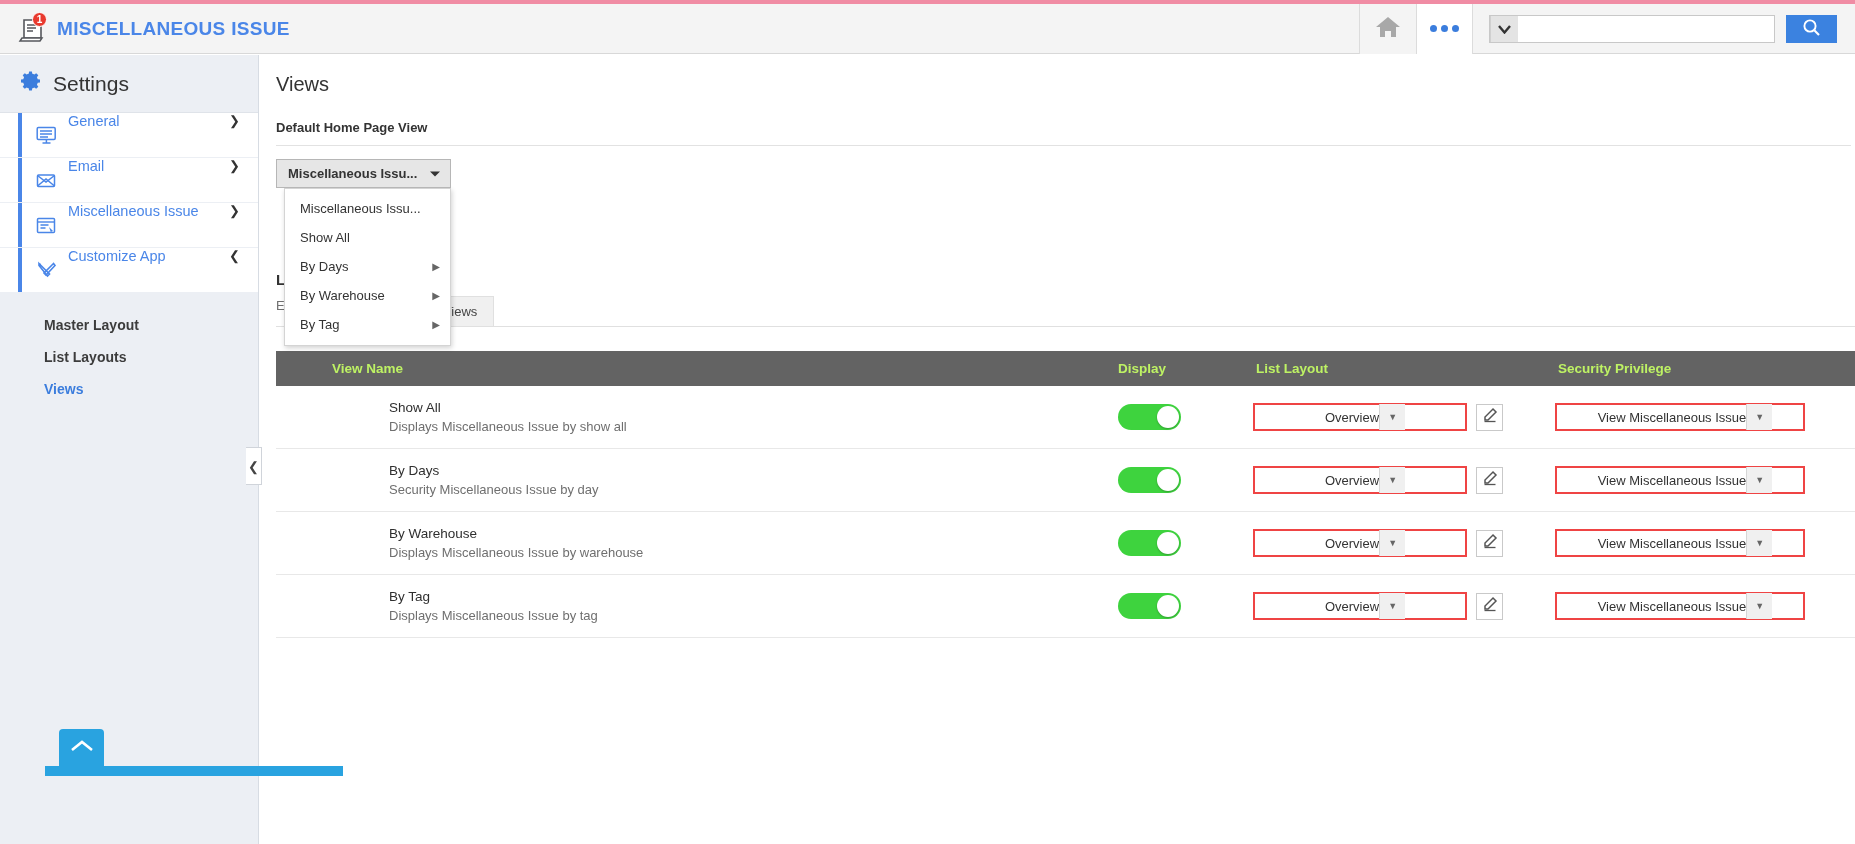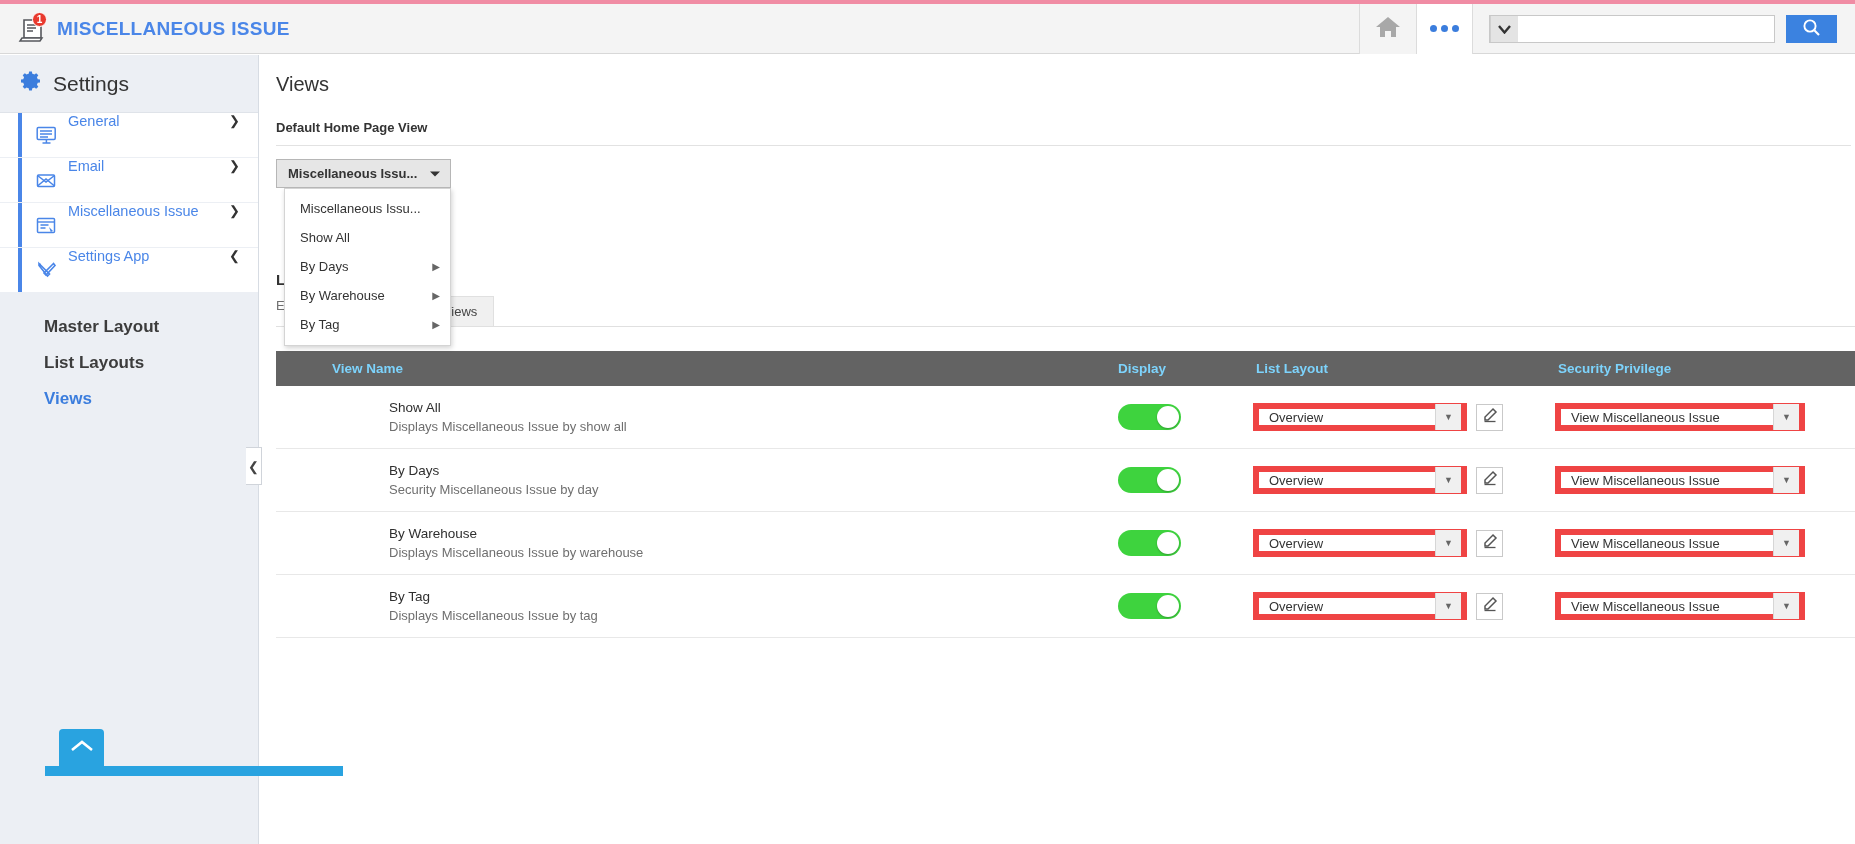--- a/index.html
+++ b/index.html
@@ -99,21 +99,21 @@
   }
   .nav-item::before {
     content: ""; position: absolute; left: 18px; top: 0;
     width: 4px; height: 44px; background: #4a86e8;
   }
   .nav-icon { width: 22px; margin-left: 18px; display: flex; align-items: center; }
   .nav-label { color: #4a86e8; font-size: 14.5px; margin-left: 10px; flex: 1 1 auto; }
   .nav-chev { color: #333; font-size: 13px; padding-right: 18px; }
   .sub-list { padding: 16px 0 0 0; }
   .sub-item {
-    font-size: 17px; font-weight: bold; color: #3c3c3c;
+    font-size: 14px; font-weight: bold; color: #3c3c3c;
     padding: 8px 0 8px 44px; cursor: pointer;
   }
   .sub-item.active { color: #3b7ddd; }
 
   .collapse-handle {
     position: absolute; left: 246px; top: 392px;
     width: 16px; height: 38px;
     background: #ffffff; border: 1px solid #d0d4da;
     border-left: none;
     display: flex; align-items: center; justify-content: center;
@@ -179,21 +179,21 @@
   }
   .tab {
     background: #f0f0f0; border: 1px solid #e0e0e0; border-bottom: none;
     padding: 7px 16px; font-size: 13px; color: #444; cursor: pointer;
     margin-left: 126px;
   }
 
   .table-wrap { position: absolute; left: 16px; top: 296px; width: 1579px; }
   table.views { width: 100%; border-collapse: collapse; }
   table.views thead th {
-    background: #636363; color: #7dd3fc; font-size: 13.5px;
+    background: #636363; color: #bef264; font-size: 13.5px;
     font-weight: bold; text-align: left;
     padding: 10px 0; height: 34px;
   }
   table.views thead th.c-disp { width: 138px; padding-left: 3px; }
   table.views thead th.c-list { width: 302px; padding-left: 3px; }
   table.views thead th.c-sec { width: 300px; padding-left: 3px; }
   table.views thead th.c-first { width: 56px; }
   table.views tbody td {
     border-bottom: 1px solid #e8e8e8;
     padding: 14px 0; vertical-align: middle; height: 57px;
@@ -208,22 +208,22 @@
   }
   .toggle .knob {
     position: absolute; right: 2px; top: 2px;
     width: 22px; height: 22px; border-radius: 50%;
     background: #fff; box-shadow: 0 1px 2px rgba(0,0,0,.25);
   }
 
   .sel-group { display: flex; align-items: center; }
   .select {
     width: 214px; height: 28px;
-    border: 6px solid #ef4444; background: #fff;
-    display: flex; align-items: center; justify-content: space-between;
+    border: 2px solid #ef4444; background: #fff;
+    display: flex; align-items: center; justify-content: center;
     font-size: 13px; color: #333; cursor: pointer;
   }
   .select .sel-text { padding-left: 10px; }
   .select .sel-caret {
     width: 26px; height: 26px; background: #f0f0f0;
     border-left: 1px solid #d6d6d6;
     display: flex; align-items: center; justify-content: center;
     font-size: 9px; color: #666;
   }
   .edit-btn {
@@ -345,21 +345,21 @@
       </div>
 
       <div class="nav-item">
         <span class="nav-icon">
           <svg width="21" height="19" viewBox="0 0 21 19">
             <path d="M3 2.5 L13.5 13 l-2 2 L3 4.5 z" fill="none" stroke="#4a86e8" stroke-width="1.6"></path>
             <path d="M17.5 2.5 L8 12 l2 2 L19 4.5 z" fill="none" stroke="#4a86e8" stroke-width="1.6"></path>
             <circle cx="4" cy="3.4" r="1" fill="#4a86e8"></circle>
           </svg>
         </span>
-        <span class="nav-label">Settings App</span>
+        <span class="nav-label">Customize App</span>
         <span class="nav-chev">❮</span>
       </div>
     </div>
 
     <div class="sub-list">
       <div class="sub-item">Master Layout</div>
       <div class="sub-item">List Layouts</div>
       <div class="sub-item active">Views</div>
     </div>
 

